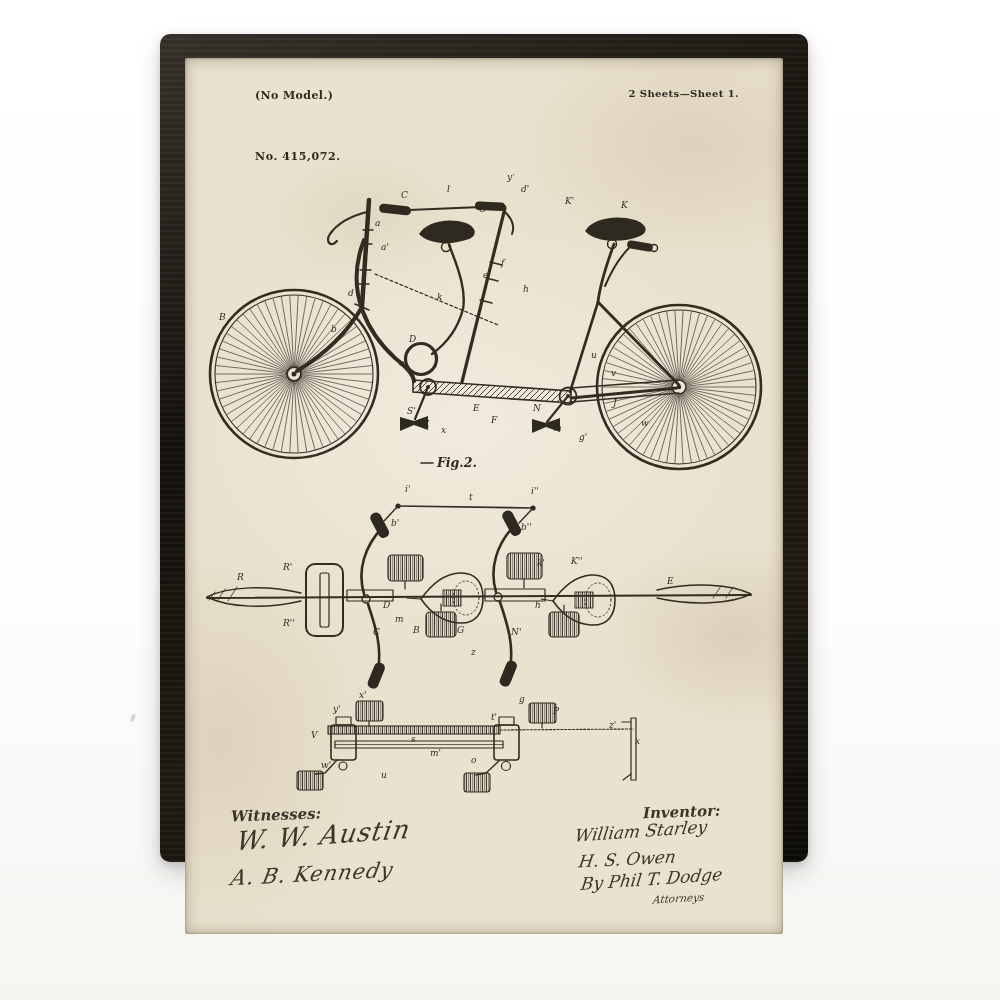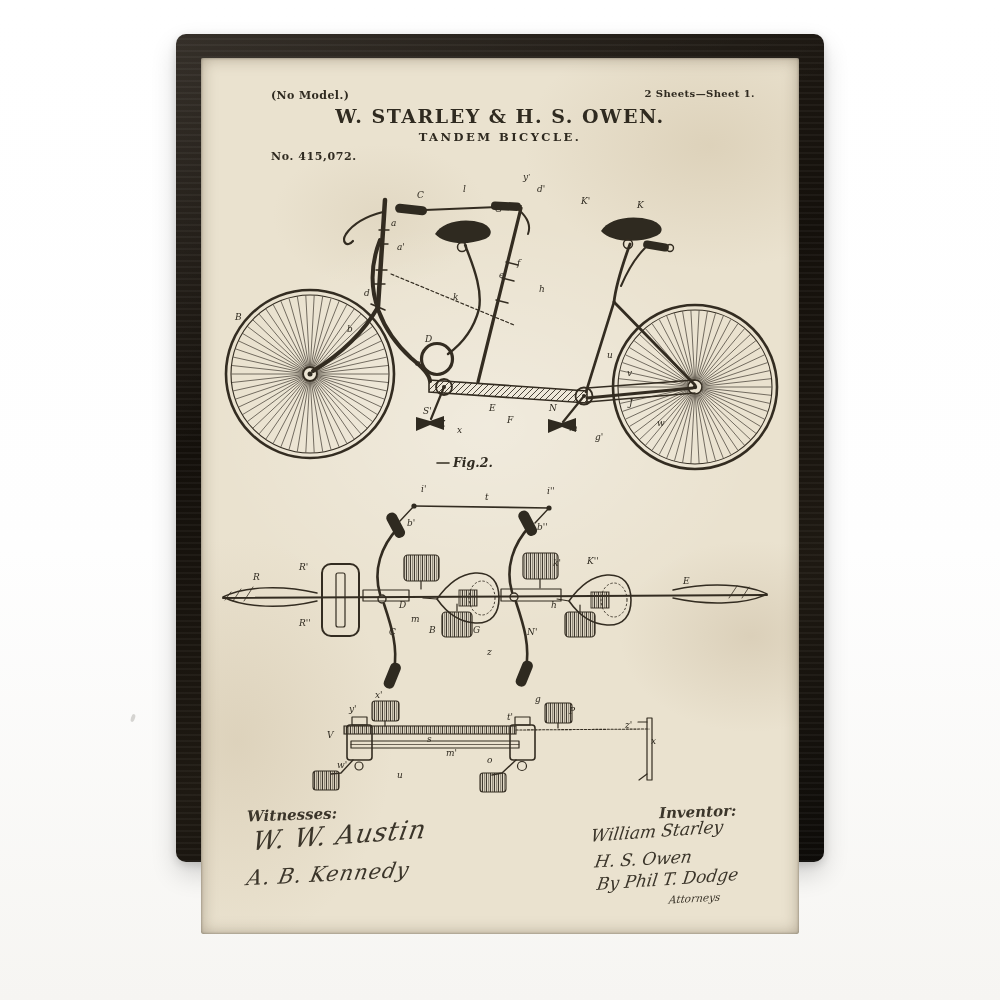--- a/index.html
+++ b/index.html
@@ -17,21 +17,20 @@
   }
   .frame{
     position:absolute;left:160px;top:34px;width:648px;height:828px;
     background:
       linear-gradient(150deg, rgba(255,255,255,.07), rgba(255,255,255,0) 35%),
       repeating-linear-gradient(0deg, rgba(255,255,255,.04) 0 2px, rgba(0,0,0,0) 2px 6px),
       linear-gradient(160deg,#262019,#14100b 40%,#1e1912 72%,#0d0b08);
     background-color:#17130e;
     border-radius:10px;
     box-shadow:0 12px 26px rgba(0,0,0,.16), 0 3px 9px rgba(0,0,0,.14);
-    margin-left:16px;
   }
   .paper{
     position:absolute;left:25px;top:24px;width:598px;height:876px;
     background-color:#eae2cf;
     background-image:
       radial-gradient(ellipse 300px 200px at 85% 10%, rgba(197,180,148,.35), rgba(197,180,148,0) 62%),
       radial-gradient(ellipse 260px 340px at 6% 78%, rgba(188,170,138,.28), rgba(188,170,138,0) 60%),
       radial-gradient(ellipse 420px 320px at 48% 42%, rgba(255,255,255,.30), rgba(255,255,255,0) 65%),
       radial-gradient(ellipse 220px 160px at 92% 66%, rgba(184,166,136,.30), rgba(184,166,136,0) 60%),
       radial-gradient(ellipse 180px 120px at 30% 18%, rgba(200,186,158,.25), rgba(200,186,158,0) 60%);
@@ -65,22 +64,20 @@
 <body>
 
 <div class="wall">
   <div class="speck"></div>
 
   <div class="frame">
     <div class="paper">
 
       <div class="no-model">(No Model.)</div>
       <div class="sheets">2 Sheets—Sheet 1.</div>
-      <div class="inventors">W. STARLEY &amp; H. S. OWEN.</div>
-      <div class="title">TANDEM BICYCLE.</div>
       <div class="pnum">No. 415,072.</div>
 
       <svg class="drawing" viewBox="0 0 598 632">
         <defs>
           <pattern id="hv" width="4" height="8" patternUnits="userSpaceOnUse">
             <path d="M1.4,0 V8" stroke="#373027" stroke-width="1.1"></path>
             <path d="M3.4,0 V8" stroke="#373027" stroke-width="0.55"></path>
           </pattern>
           <pattern id="hd" width="6" height="6" patternUnits="userSpaceOnUse">
             <path d="M0,6 L6,0" stroke="#373027" stroke-width="0.9"></path>

